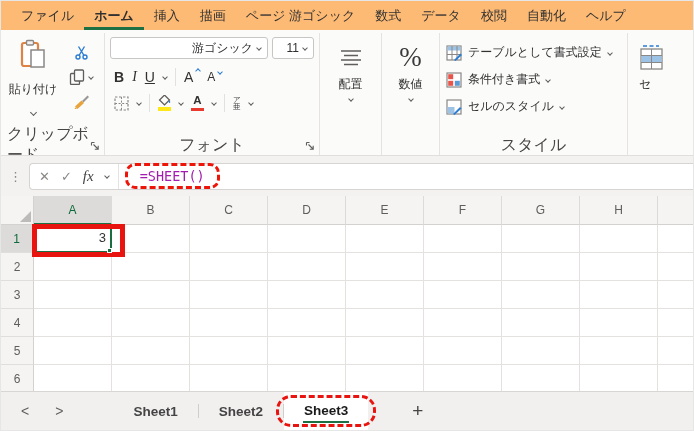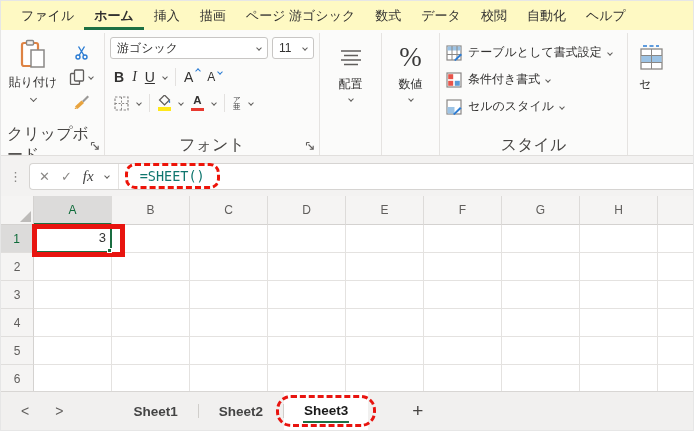--- a/index.html
+++ b/index.html
@@ -1,40 +1,40 @@
 <!DOCTYPE html>
 <html><head>
 <meta charset="utf-8">
 <style>
   * { margin:0; padding:0; box-sizing:border-box; }
   html,body { width:694px; height:431px; overflow:hidden; }
   body { font-family:"Liberation Sans","DejaVu Sans",sans-serif; background:#fff; color:#323130; }
   #app { width:694px; height:431px; display:flex; flex-direction:column; border:1px solid #e6e6e6; }
 
   
-  .menu-bar { height:29px; background:#fef9c3; display:flex; align-items:stretch; padding-left:10px; font-size:13px; flex:0 0 auto; }
+  .menu-bar { height:29px; background:#fdba74; display:flex; align-items:stretch; padding-left:10px; font-size:13px; flex:0 0 auto; }
   .menu-tab { padding:0 10px; display:flex; align-items:center; cursor:default; white-space:nowrap; }
   .menu-tab.active { font-weight:700; box-shadow:inset 0 -3px 0 #1d7044; }
 
   
   .ribbon { height:126px; flex:0 0 auto; background:#fbfbfa; border-bottom:1px solid #e1dfdd; display:flex; padding:3px 0 0 3px; overflow:hidden; }
   .rgroup { display:flex; flex-direction:column; border-right:1px solid #e5e3e1; padding:3px 3px 0; flex:0 0 auto; }
-  .rgroup-body { flex:1; }
+  .rgroup-body { flex:1;text-align:right; }
   .rgroup-label { height:20px; display:flex; align-items:center; justify-content:center; font-size:16px; color:#484644; position:relative; }
   .launcher { position:absolute; right:1px; bottom:4px; width:10px; height:10px; }
 
   .chev { display:inline-block; width:5px; height:5px; border-right:1.4px solid #605e5c; border-bottom:1.4px solid #605e5c; transform:rotate(45deg); }
   .chev.up { transform:rotate(-135deg); }
   .chev.blue { border-color:#2b7cd3; }
   .chev.tiny { width:4px; height:4px; }
 
   
   .g-clipboard { width:101px; }
   .clip-body { display:flex; gap:3px; }
-  .paste-btn { width:52px; display:flex; flex-direction:column; align-items:center; padding-top:3px; gap:5px; font-size:12px; }
+  .paste-btn { width:52px; display:flex; flex-direction:column; align-items:center; padding-top:3px; gap:12px; font-size:12px; }
   .clip-tools { width:38px; display:flex; flex-direction:column; justify-content:flex-start; gap:9px; padding-top:8px; align-items:center; }
   .tool-row { display:flex; align-items:center; gap:4px; height:16px; }
 
   
   .g-font { width:215px; }
   .font-row1 { display:flex; gap:4px; margin:1px 2px 5px; }
   .combo { background:#fff; border:1px solid #c8c6c4; border-radius:3px; height:22px; display:flex; align-items:center; font-size:12px; padding:0 6px; color:#323130; gap:4px; }
   .combo-name { flex:1; } .combo-name span:first-child { flex:1; }
   .combo-size { width:42px; } .combo-size span:first-child { flex:1; }
   .font-row { display:flex; align-items:center; gap:8px; height:26px; padding:0 6px; font-size:14px; }
@@ -67,21 +67,21 @@
   .g-cells .collapsed-btn { align-items:flex-start; padding-left:8px; }
 
   
   .formula-row { height:40px; flex:0 0 auto; background:#f3f2f1; display:flex; align-items:center; padding-left:8px; gap:7px; }
   .name-box { width:96px; height:27px; background:#fff; border:1px solid #d1cfcd; border-radius:4px; display:flex; align-items:center; font-size:13.5px; padding:0 7px 0 10px; }
   .name-box span:first-child { flex:1; }
   .dots { color:#8a8886; font-size:13px; letter-spacing:0; }
   .fbar { flex:1; height:27px; background:#fff; border:1px solid #d6d4d2; border-right:none; border-radius:4px 0 0 4px; display:flex; align-items:center; }
   .fx-btns { display:flex; align-items:center; gap:11px; padding:0 9px; border-right:1px solid #e5e3e1; height:100%; color:#8a8886; font-size:13px; }
   .fx { font-family:"Liberation Serif",serif; font-style:italic; font-size:15px; color:#444; }
-  .formula-annot { margin-left:6px; border:3px dashed #ed1409; border-radius:10px; padding:2px 12px; font-family:"DejaVu Sans Mono","Liberation Mono",monospace; font-size:13.5px; color:#0f766e; }
+  .formula-annot { margin-left:6px; border:3px dashed #ed1409; border-radius:10px; padding:2px 12px; font-family:"DejaVu Sans Mono","Liberation Mono",monospace; font-size:13.5px; color:#a21caf; }
 
   
   .grid { flex:1; background:#fff; overflow:hidden; }
   .header-row { display:flex; height:29px; }
   .corner { width:33px; flex:0 0 auto; background:#f5f4f3; border-right:1px solid #d4d2d0; border-bottom:1px solid #d4d2d0; position:relative; }
   .corner .tri { position:absolute; right:2px; bottom:2px; width:0; height:0; border-left:11px solid transparent; border-bottom:11px solid #bdbbb9; }
   .col-header { width:78px; flex:0 0 auto; background:#f5f4f3; border-right:1px solid #dddbd9; border-bottom:1px solid #d4d2d0; display:flex; align-items:center; justify-content:center; font-size:12px; color:#605e5c; }
   .col-header.partial { flex:1; border-right:none; }
   .col-header.sel { background:#dcdbda; color:#0e6b39; border-bottom:2px solid #1d7044; }
   .grid-row { display:flex; height:28px; }

